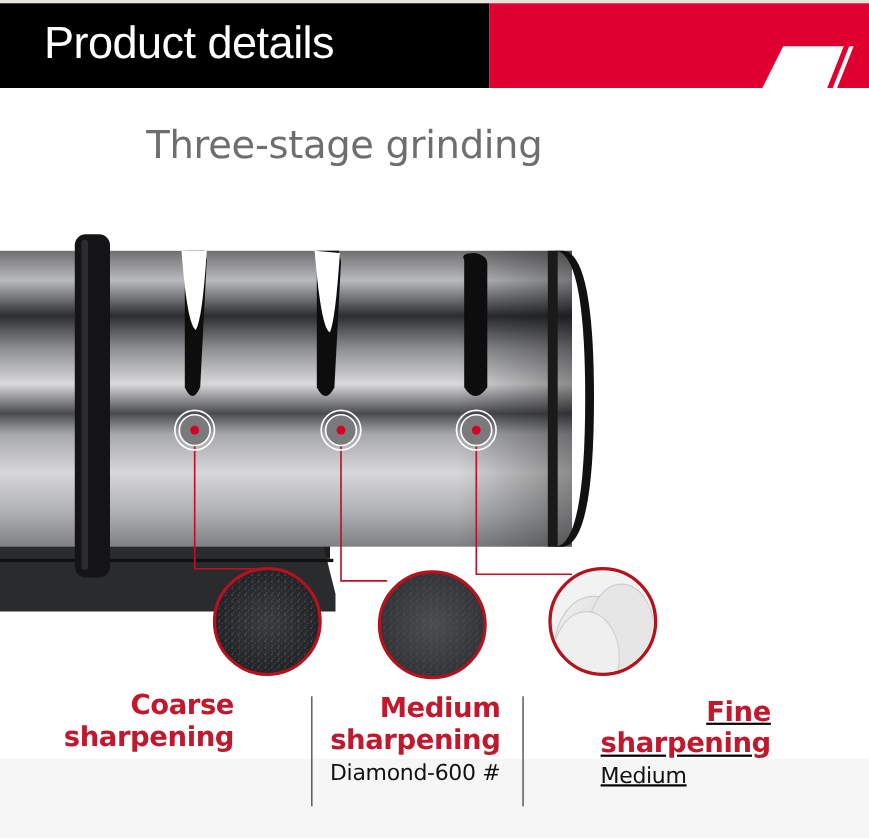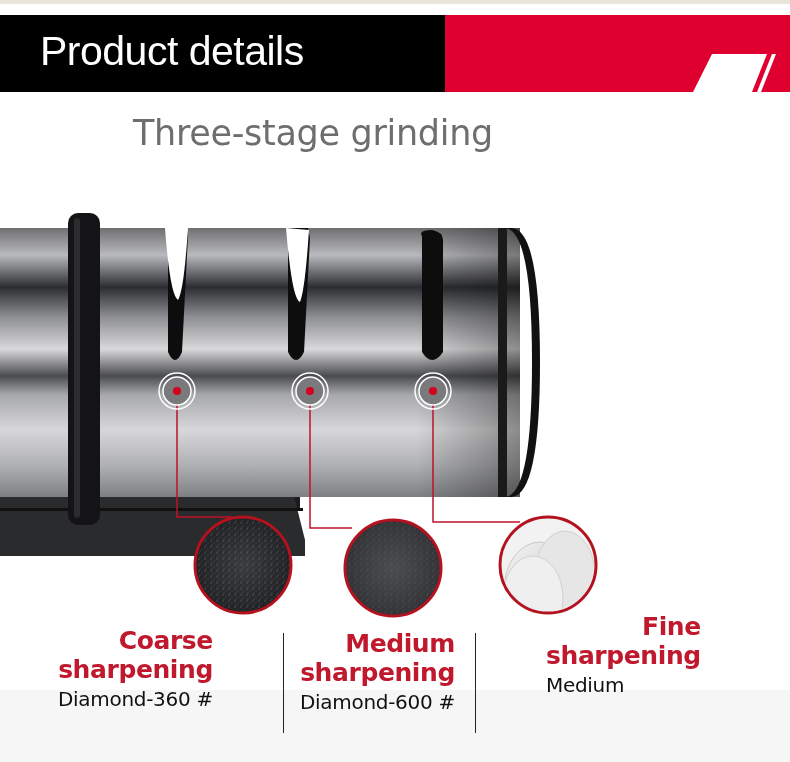--- a/index.html
+++ b/index.html
@@ -1,18 +1,18 @@
 <!DOCTYPE html>
 <html><head>
 <meta charset="utf-8">
 <style>
   html, body { margin: 0; padding: 0; }
   body { width: 790px; height: 762px; position: relative; overflow: hidden; background: #ffffff; font-family: "DejaVu Sans", sans-serif; }
   .topstrip { position: absolute; left: 0; top: 0; width: 790px; height: 4px; background: #e9e4dc; }
-  .header { position: absolute; left: 0; top: 15px; width: 644px; height: 77px; }
+  .header { position: absolute; left: 0; top: 3px; width: 644px; height: 77px; }
   .header-black { position: absolute; left: 0; top: 0; width: 445px; height: 77px; background: #000; }
   .header-red { position: absolute; left: 445px; top: 0; width: 345px; height: 77px; background: #e0002f; }
   .header-title { position: absolute; left: 40px; top: 13px; color: #fff; font-family: "Liberation Sans", sans-serif; font-size: 41px; letter-spacing: -0.5px; white-space: nowrap; }
   .deco { position: absolute; left: 0; top: 0; }
   .subtitle { position: absolute; left: 0; width: 626px; top: 113px; text-align: center; color: #6e6e6e; font-family: "DejaVu Sans", sans-serif; font-size: 35px; font-weight: normal; letter-spacing: -0.3px; }
   .illus { position: absolute; left: 0; top: 0; }
   .bottom-fade { position: absolute; left: 0; top: 690px; width: 790px; height: 72px; background: #f6f6f7; }
   .label { position: absolute; }
   .label .t { color: #c0182c; font-family: "DejaVu Sans", sans-serif; font-weight: bold; font-size: 25px; line-height: 29px; letter-spacing: -0.4px; white-space: nowrap; text-align: right; }
   .label .s { color: #111; font-family: "DejaVu Sans", sans-serif; font-size: 20px; line-height: 26px; white-space: nowrap; margin-top: 2px; letter-spacing: -0.3px; }
@@ -144,30 +144,29 @@
       <ellipse cx="533" cy="598" rx="30" ry="42" fill="#efefef" stroke="#d0d0d0"></ellipse>
     </g>
   </g>
 </svg>
 
 <div class="bottom-fade"></div>
 
 <div class="label" style="left:58px; top:626px;">
   <div class="t">Coarse</div>
   <div class="t">sharpening</div>
-  <div class="s">Diamond-360 #</div>
 </div>
 
 <div class="divider" style="left:283px;"></div>
 
 <div class="label" style="left:300px; top:629px;">
   <div class="t">Medium</div>
   <div class="t">sharpening</div>
   <div class="s">Diamond-600 #</div>
 </div>
 
 <div class="divider" style="left:475px;"></div>
 
-<div class="label" style="left:546px; top:612px;">
+<div class="label" style="left:546px; top:632px;text-decoration:underline;">
   <div class="t">Fine</div>
   <div class="t">sharpening</div>
   <div class="s">Medium</div>
 </div>
 
 </body></html>

